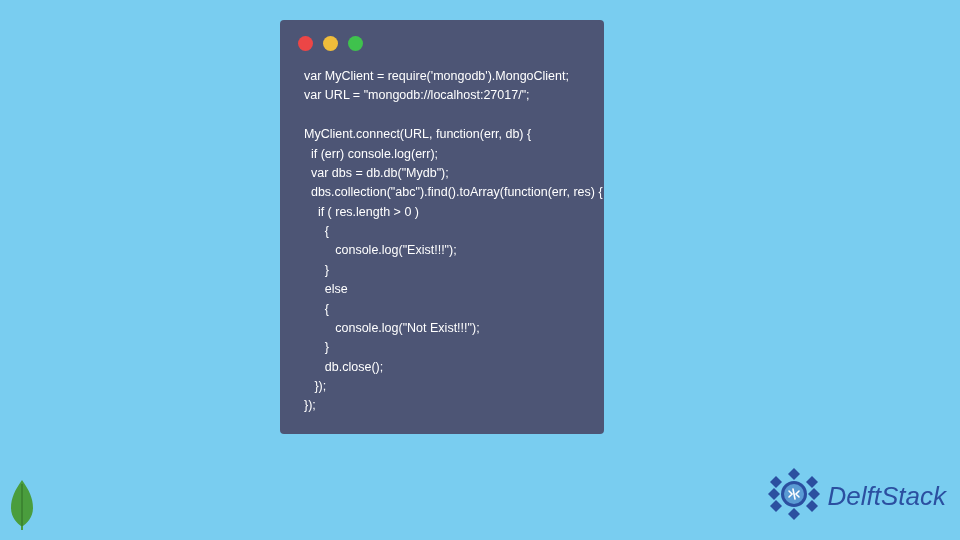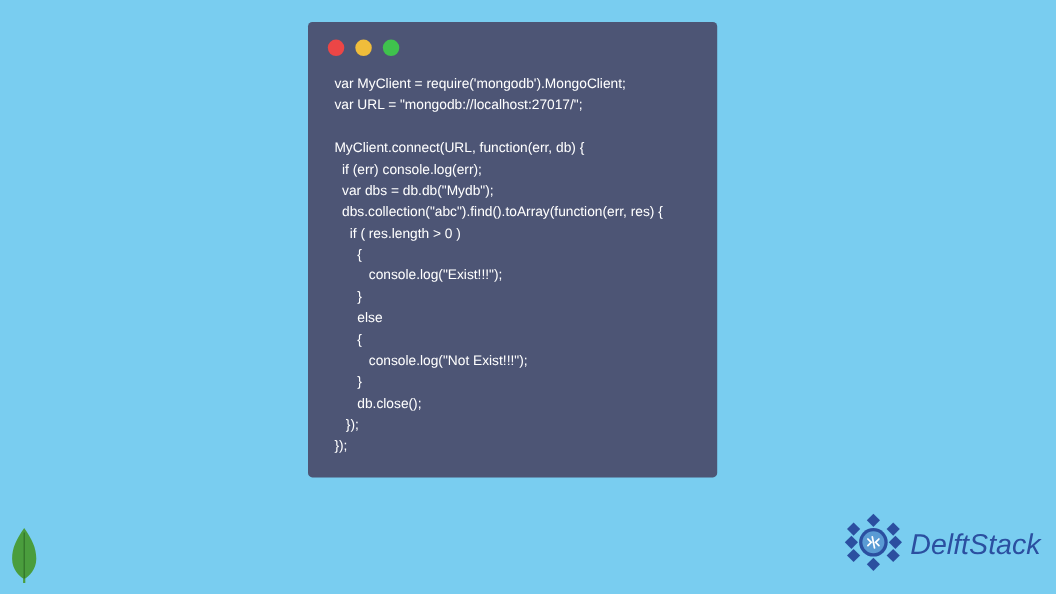--- a/index.html
+++ b/index.html
@@ -8,21 +8,21 @@
       height: 540px;
       background: #79cdf0;
       position: relative;
       font-family: -apple-system, BlinkMacSystemFont, "Segoe UI", sans-serif;
       overflow: hidden;
     }
     .code-window {
       position: absolute;
       left: 280px;
       top: 20px;
-      width: 372px;
+      width: 324px;
       background: #4d5575;
       border-radius: 4px;
       padding: 12px 0 18px 0;
     }
     .titlebar {
       display: flex;
       gap: 10px;
       padding: 4px 18px 10px 18px;
     }
     .dot {

